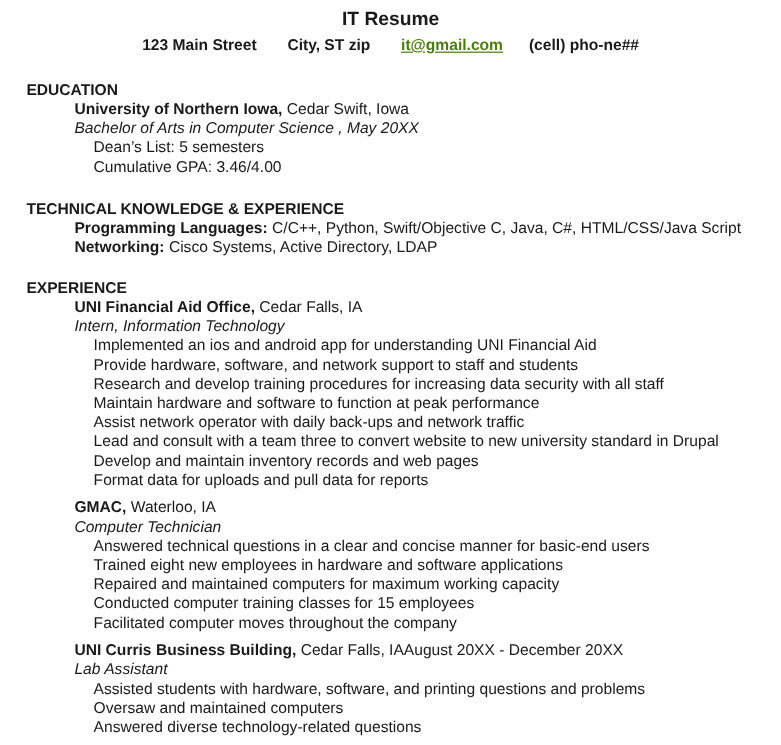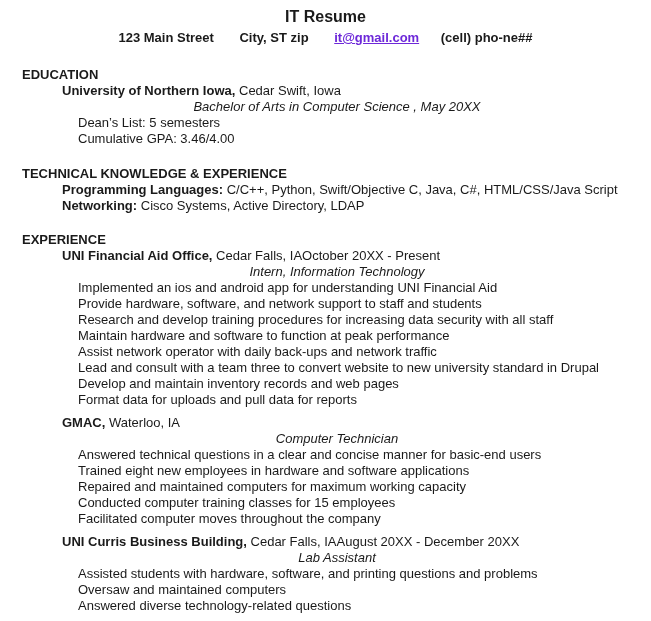--- a/index.html
+++ b/index.html
@@ -26,40 +26,40 @@
 
   
   .section-heading { font-weight: bold; white-space: nowrap; }
   .sec-education { margin-top: 21px; }
   .sec-technical { margin-top: 19px; }
   .sec-experience { margin-top: 18px; }
 
   p { white-space: nowrap; }
   .ind1 { padding-left: 40px; }
   .ind2 { padding-left: 56px; }
-  .italic { font-style: italic; text-align: center; }
+  .italic { font-style: italic; }
   .b { font-weight: bold; }
 
   
   .job-head { display: flex; justify-content: flex-start; }
   .job-head .left { padding-left: 40px; }
   .job-spaced { margin-top: 7px; }
   .date { text-align: right; }
 </style>
 </head>
 <body>
 
 <div class="page">
 
   <div class="doc-header">
     <div class="doc-title">IT Resume</div>
     <div class="contact-line">
       <span class="seg">123 Main Street</span>
       <span class="seg gap-lg">City, ST  zip</span>
-      <a class="seg gap-lg email-link" href="#" style="color: #6d28d9;">it@gmail.com</a>
+      <a class="seg gap-lg email-link" href="#" style="color: #4d7c0f;">it@gmail.com</a>
       <span class="seg gap-md">(cell) pho-ne##</span>
     </div>
   </div>
 
   <section class="sec-education">
     <div class="section-heading">EDUCATION</div>
     <p class="ind1"><span class="b">University of Northern Iowa,</span><span> Cedar Swift, Iowa</span></p>
     <p class="ind1 italic">Bachelor of Arts in Computer Science , May 20XX</p>
     <p class="ind2">Dean’s List: 5 semesters</p>
     <p class="ind2">Cumulative GPA: 3.46/4.00</p>
@@ -70,21 +70,20 @@
     <p class="ind1"><span class="b">Programming Languages:</span><span>  C/C++, Python, Swift/Objective C, Java, C#, HTML/CSS/Java Script</span></p>
     <p class="ind1"><span class="b">Networking:</span><span> Cisco Systems, Active Directory, LDAP</span></p>
   </section>
 
   <section class="sec-experience">
     <div class="section-heading">EXPERIENCE</div>
 
     <div class="job">
       <div class="job-head">
         <p class="left"><span class="b">UNI Financial Aid Office,</span><span> Cedar Falls, IA</span></p>
-        <p class="date">October 20XX - Present</p>
       </div>
       <p class="ind1 italic">Intern, Information Technology</p>
       <p class="ind2">Implemented an ios and android app for understanding UNI Financial Aid</p>
       <p class="ind2">Provide hardware, software, and network support to staff and students</p>
       <p class="ind2">Research and develop training procedures for increasing data security with all staff</p>
       <p class="ind2">Maintain hardware and software to function at peak performance</p>
       <p class="ind2">Assist network operator with daily back-ups and network traffic</p>
       <p class="ind2">Lead and consult with a team three to convert website to new university standard in Drupal</p>
       <p class="ind2">Develop and maintain inventory records and web pages</p>
       <p class="ind2">Format data for uploads and pull data for reports</p>

